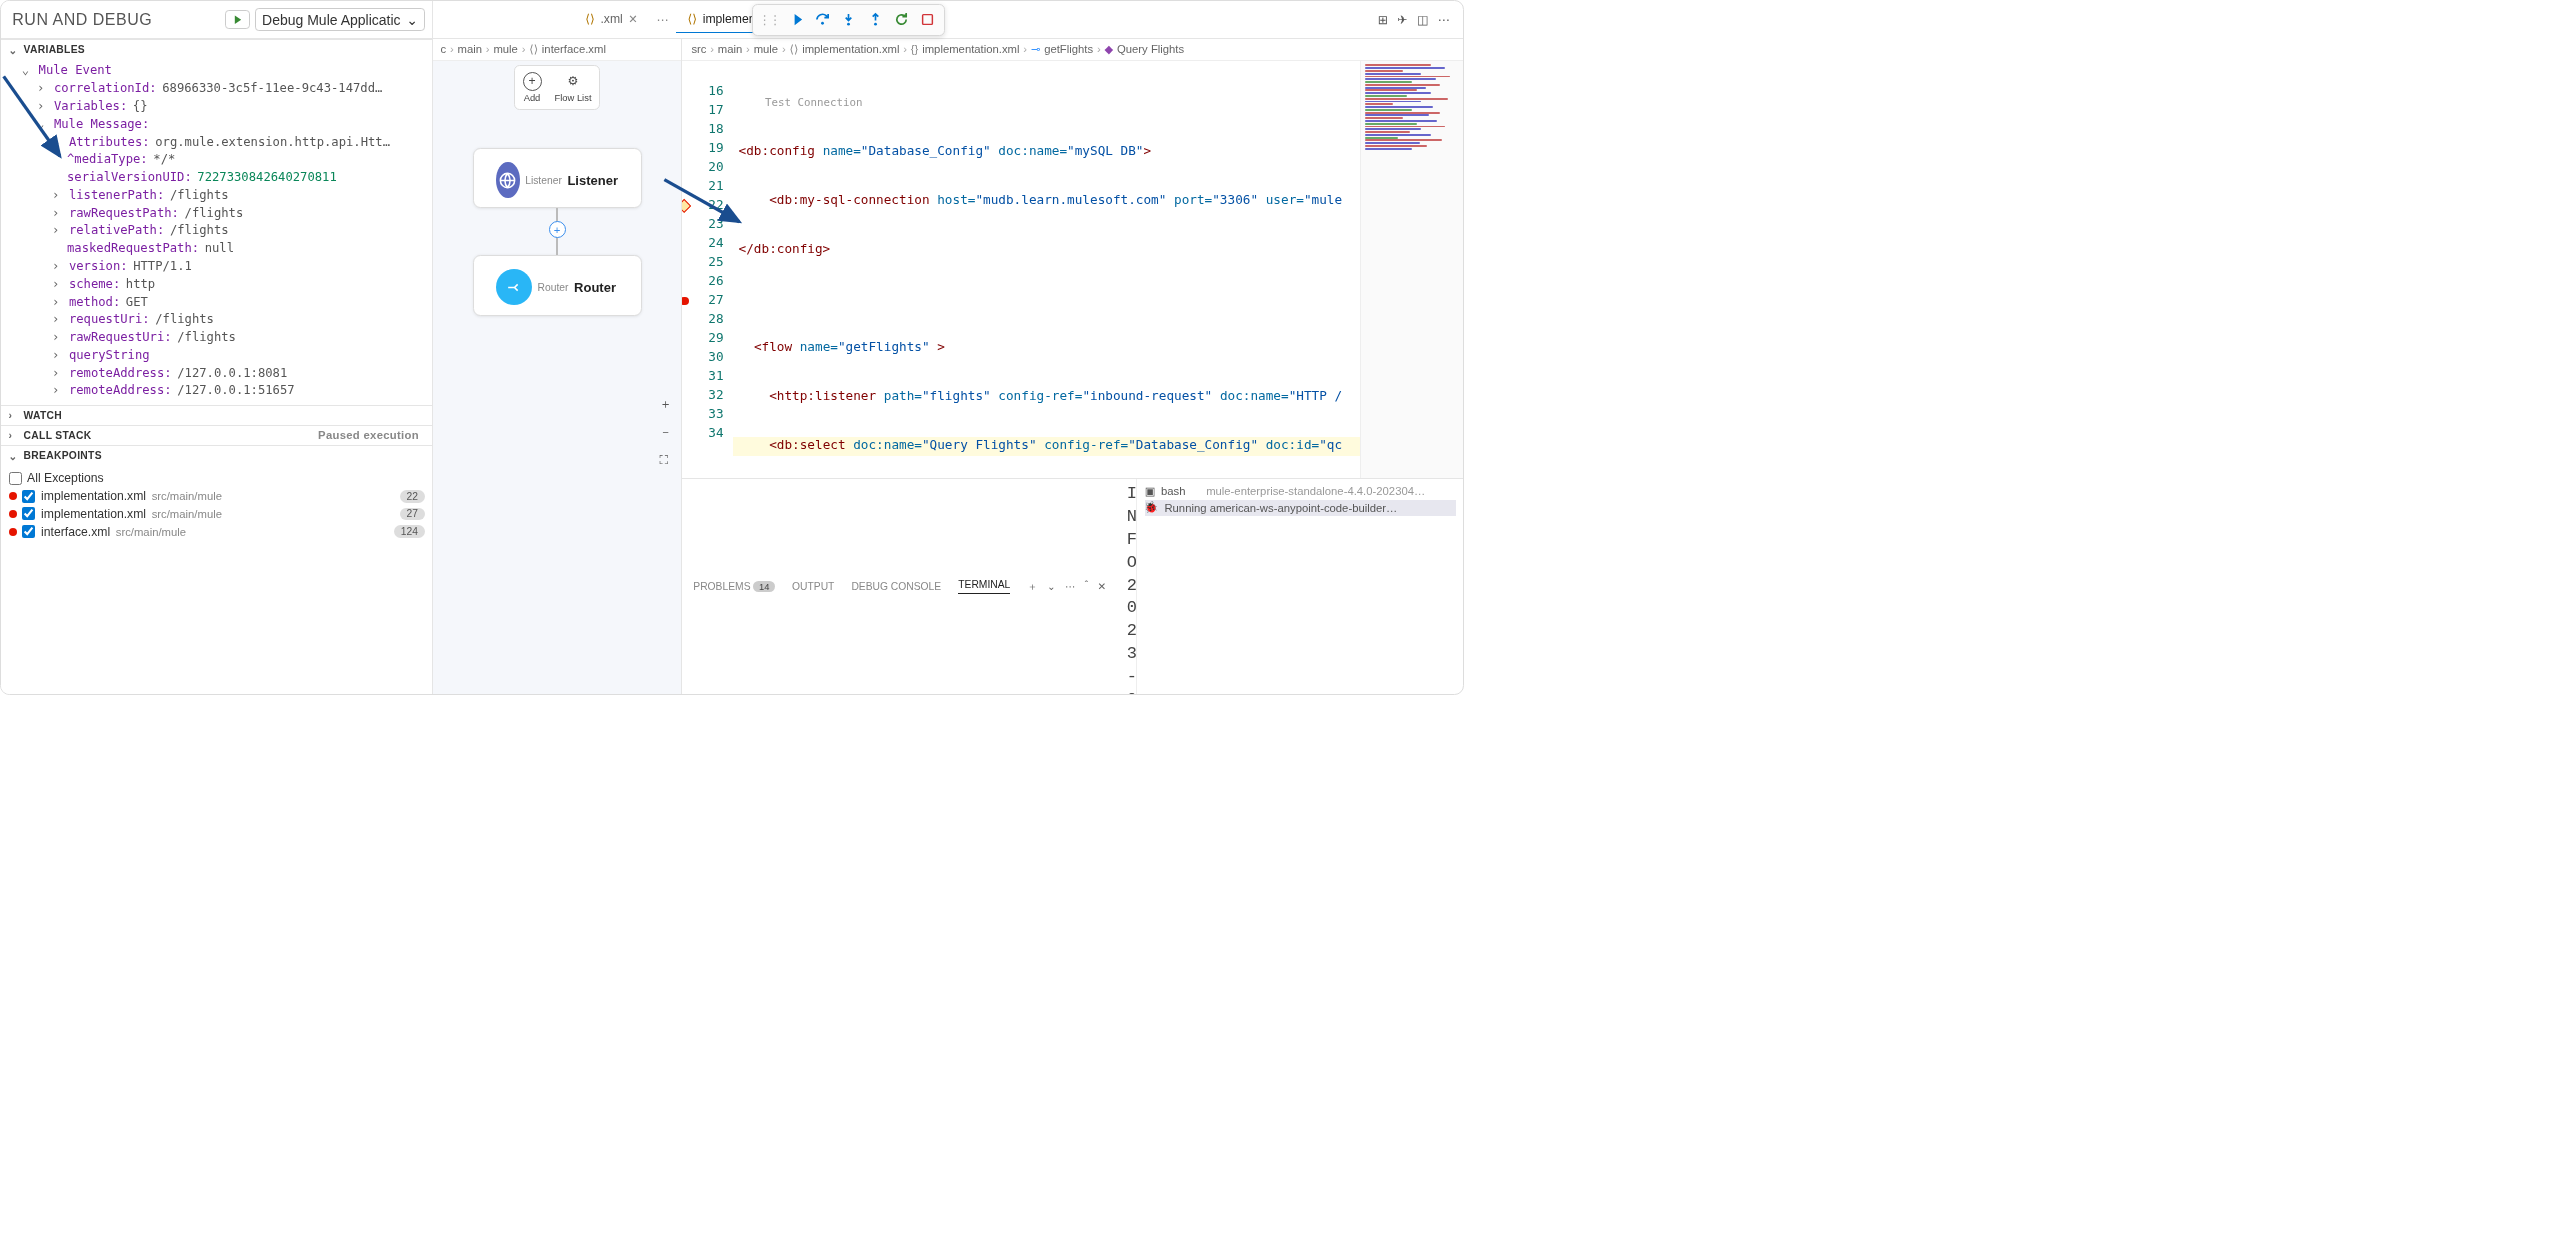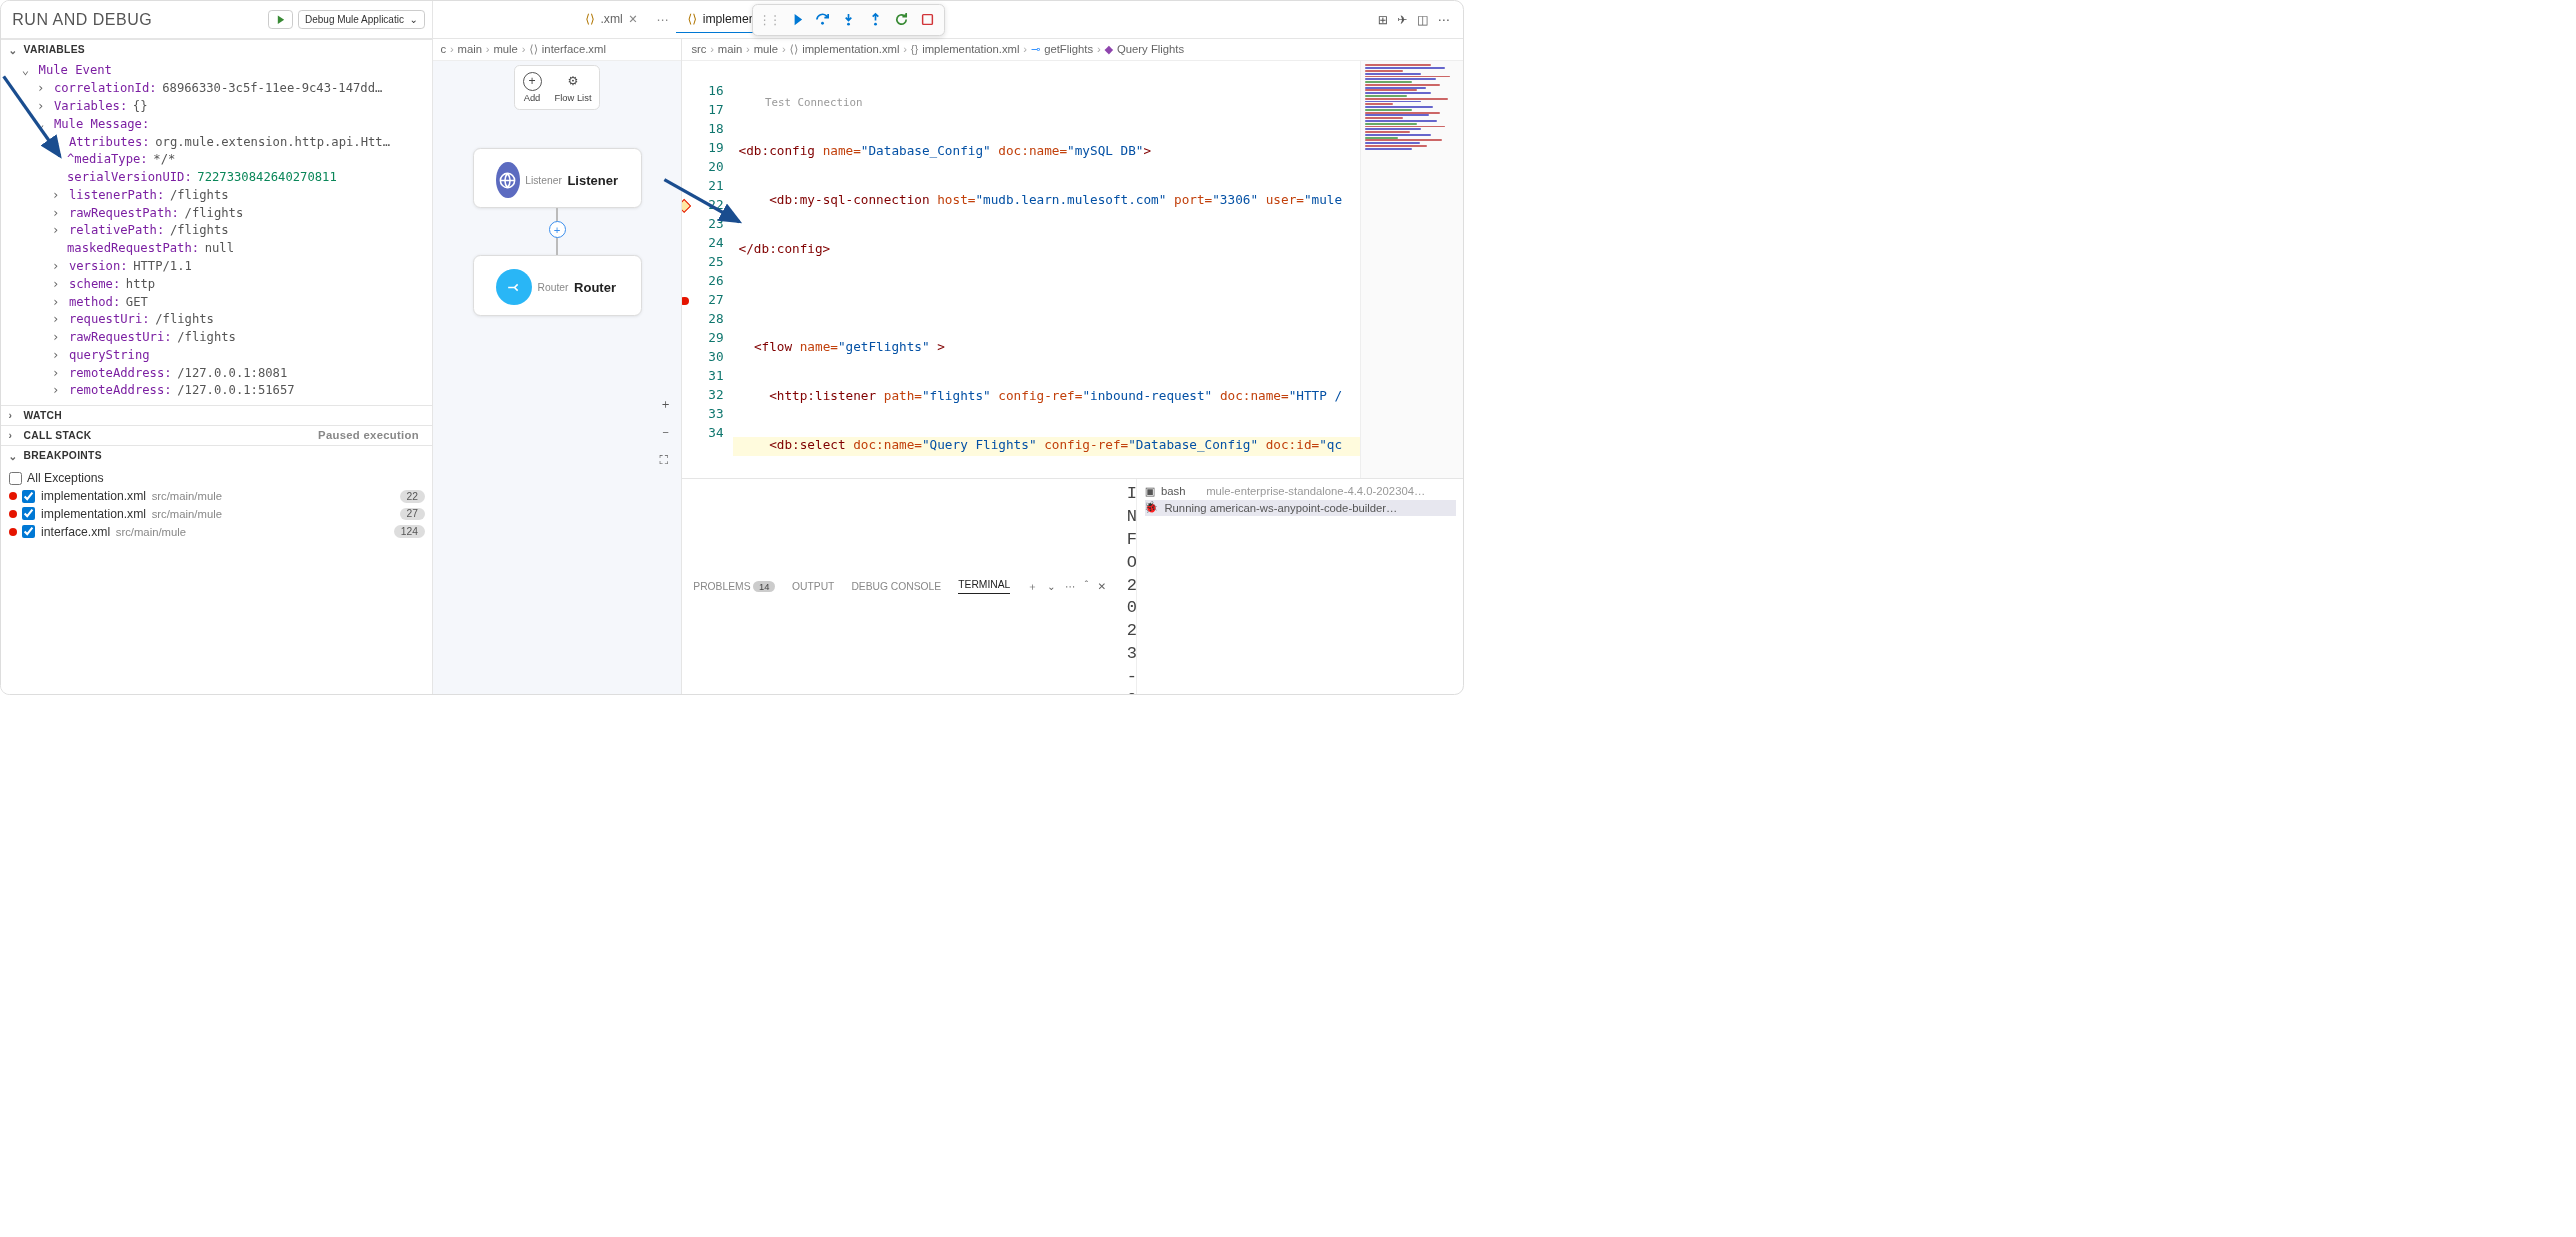--- a/index.html
+++ b/index.html
@@ -2,21 +2,21 @@
 <html style="font-size:15px"><head>
 <meta charset="utf-8">
 <style>
 * { box-sizing: border-box; margin: 0; padding: 0; }
 body { font-family: -apple-system, BlinkMacSystemFont, "Segoe UI", sans-serif; font-size: 12.2px; color: #333; background: #fff; overflow: hidden; }
 .app { display: flex; height: 695px; width: 1464px; border: 0.9px solid #ddd; border-radius: 9.4px; overflow: hidden; position: relative; }
 .sidebar { width: 432px; border-right: 0.9px solid #e5e5e5; display: flex; flex-direction: column; background: #fff; }
 .sb-header { display: flex; align-items: center; gap: 5.6px; padding: 3.8px 7.5px; border-bottom: 0.9px solid #e5e5e5; height: 38px; }
 .sb-title { font-size: 16px; letter-spacing: 0.5px; color: #555; margin-left: 3.8px; }
 .play-btn { border: 0.9px solid #ccc; background: #fff; padding: 2.8px 5.6px; border-radius: 3.8px; color: #388a34; display: flex; align-items: center; margin-left: auto; }
-.debug-select { border: 0.9px solid #ccc; background: #fff; padding: 2.8px 5.6px; border-radius: 3.8px; font-size: 10px; color: #333; display: flex; align-items: center; gap: 5.6px; }
+.debug-select { border: 0.9px solid #ccc; background: #fff; padding: 2.8px 5.6px; border-radius: 3.8px; font-size: 14px; color: #333; display: flex; align-items: center; gap: 5.6px; }
 .section { border-top: 0.9px solid #e5e5e5; }
 .section-hdr { display: flex; align-items: center; gap: 3.8px; padding: 3.8px 7.5px; font-size: 10.3px; font-weight: 700; letter-spacing: 0.3px; color: #333; }
 .chev { width: 11.3px; display: inline-block; color: #666; }
 .tree { font-family: "SF Mono", Menlo, Consolas, monospace; font-size: 12.2px; padding: 1.9px 0 5.6px 0; overflow: hidden; }
 .node { display: flex; align-items: center; gap: 5.6px; padding: 1.9px 3.8px 1.9px 0; white-space: nowrap; }
 .indent-1 { padding-left: 20.7px; }
 .indent-2 { padding-left: 36px; }
 .indent-3 { padding-left: 51px; }
 .indent-4 { padding-left: 66px; }
 .key { color: #7b1fa2; }
@@ -65,21 +65,21 @@
 .crumb-icon { color: #888; }
 .code-body { flex: 1; display: flex; overflow: hidden; font-family: "SF Mono", Menlo, Consolas, monospace; font-size: 12.7px; position: relative; }
 .gutter { width: 51px; text-align: right; color: #0f766e; padding: 5.6px 9.4px 5.6px 3.8px; }
 .gut-row { height: 19px; position: relative; }
 .bp { width: 8.4px; height: 8.4px; border-radius: 50%; background: #e51400; position: absolute; left: -5.6px; top: 4.7px; }
 .bp-cur { width: 10.3px; height: 10.3px; border: 1.9px solid #e51400; background: #ffe8a3; position: absolute; left: -6.6px; top: 3.8px; transform: rotate(45deg); }
 .lines { flex: 1; padding: 5.6px 0; white-space: pre; overflow: hidden; position: relative; }
 .line { height: 19px; padding-left: 5.6px; }
 .hl { background: #fffbdd; }
 .tag { color: #800000; }
-.attr { color: #c2410c; }
+.attr { color: #0369a1; }
 .str { color: #0451a5; }
 .minimap { width: 103px; background: #fafafa; border-left: 0.9px solid #eee; position: relative; overflow: hidden; padding: 3.8px; }
 .mm-line { height: 1.9px; margin-bottom: 0.9px; border-radius: 0.9px; }
 
 .bottom-panel { border-top: 0.9px solid #e5e5e5; display: flex; flex-direction: row; height: 216px; }
 .bp-tabs { display: flex; gap: 17px; padding: 5.6px 11.3px; font-size: 10.3px; color: #888; align-items: center; }
 .bp-tab.active { color: #222; border-bottom: 0.9px solid #222; padding-bottom: 3.8px; }
 .bp-badge { background: #ccc; color: #444; border-radius: 9.4px; padding: 0 5.6px; font-size: 9.4px; }
 .bp-body { flex: 1; display: flex; overflow: hidden; }
 .term { flex: 1; font-family: Liberation Mono, monospace; font-size: 17px; color: #444; padding: 3.8px 9.4px; overflow: hidden; white-space: pre-wrap; word-break: break-all; line-height: 1.35; }

